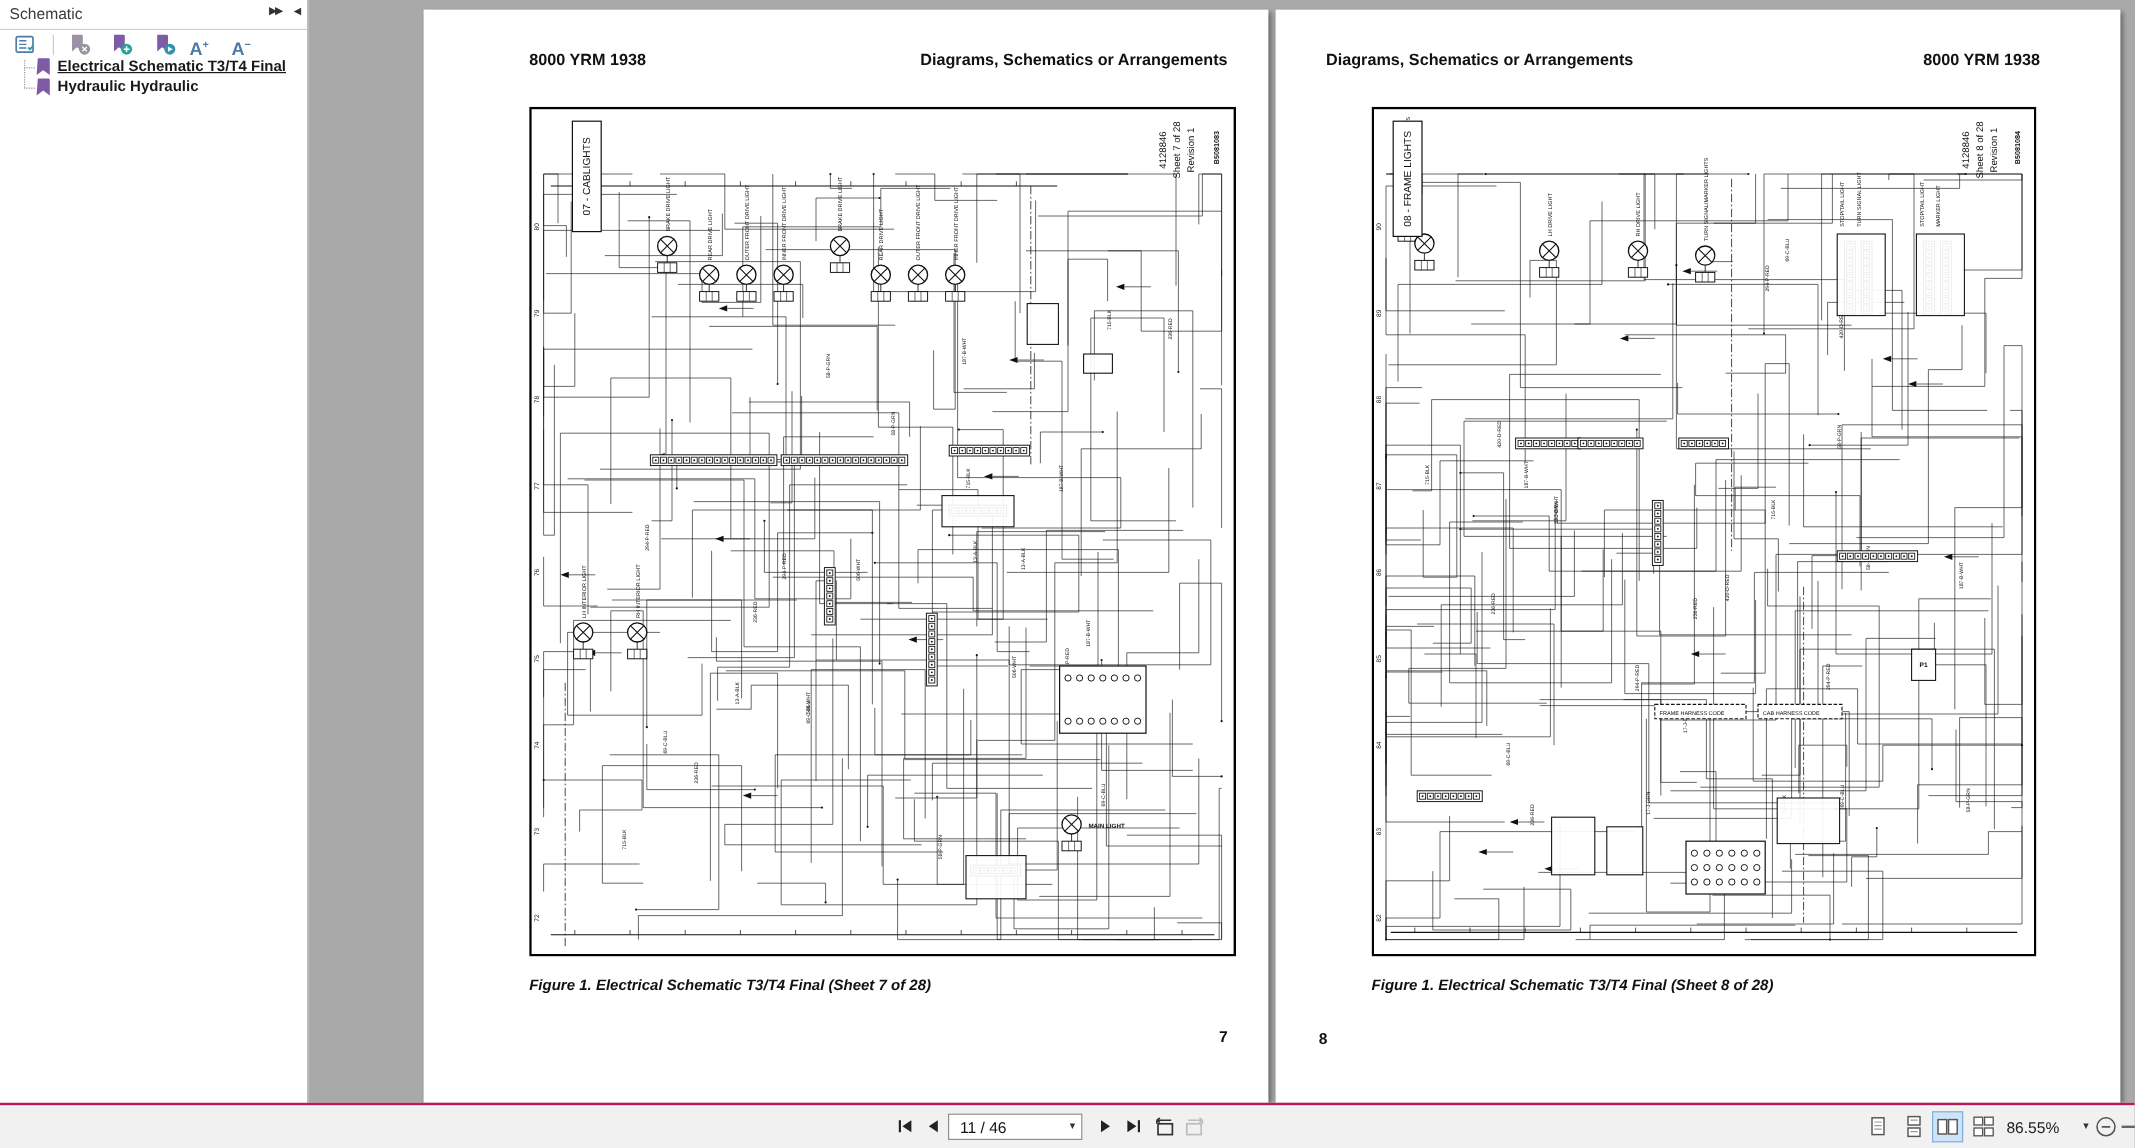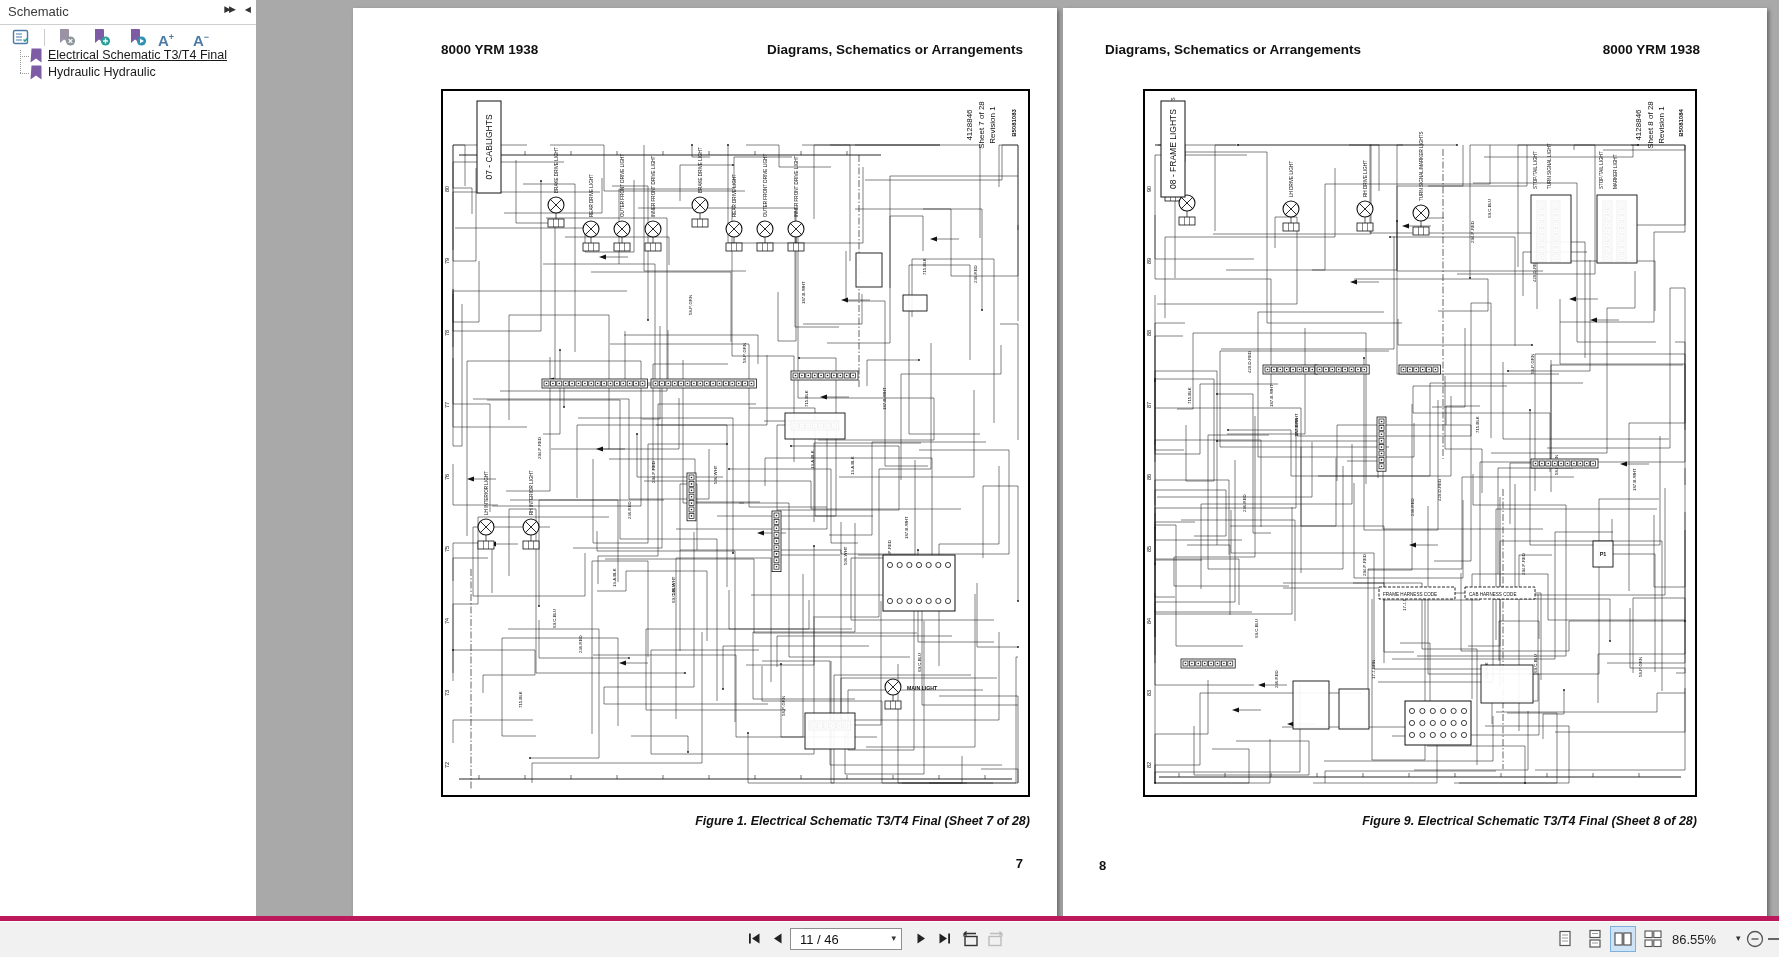--- a/index.html
+++ b/index.html
@@ -14,50 +14,50 @@
         box-shadow:2px 2px 4px rgba(0,0,0,.4);z-index:1;}
   .page-left{left:353px;} .page-right{left:1063px;}
   .hdr{position:absolute;top:34px;font-size:13.5px;font-weight:bold;color:#111;white-space:nowrap;}
   .page-left .hdr-l{left:88px;} .page-left .hdr-r{right:34px;}
   .page-right .hdr-l{left:42px;} .page-right .hdr-r{right:67px;}
   .schematic{position:absolute;top:81px;}
   .page-left  .schematic{left:88px;width:589px;height:708px;}
   .page-right .schematic{left:80px;width:554px;height:708px;}
   .schematic svg{display:block;width:100%;height:100%;}
   svg text{font-family:"Liberation Sans",sans-serif;}
-  .caption{position:absolute;top:806px;text-align:right;font-size:12.5px;font-weight:bold;font-style:italic;color:#111;}
+  .caption{position:absolute;top:806px;text-align:left;font-size:12.5px;font-weight:bold;font-style:italic;color:#111;}
   .page-left .caption{left:88px;width:589px;} .page-right .caption{left:80px;width:554px;}
   .pagenum{position:absolute;font-size:13px;font-weight:bold;color:#111;}
   .page-left .pagenum{right:34px;top:848px;} .page-right .pagenum{left:36px;top:850px;}
 
   
   .panel{position:absolute;left:0;top:0;width:256px;height:920px;background:#fff;
          border-right:1px solid #a8a8a8;z-index:2;}
   .panel-header{position:relative;height:24px;border-bottom:1px solid #cfcfcf;}
   .panel-title{position:absolute;left:8px;top:4px;font-size:13px;color:#3a3a3a;}
   .panel-chevrons{position:absolute;right:22px;top:4px;font-size:9px;letter-spacing:-2px;color:#333;cursor:pointer;}
   .panel-collapse{position:absolute;right:5px;top:5px;font-size:8px;color:#333;cursor:pointer;}
   .panel-toolbar{position:absolute;left:0;top:27px;height:22px;width:100%;}
   .ptb{position:absolute;top:1px;width:20px;height:20px;cursor:pointer;}
   .ptb svg{display:block;}
   .ptb-divider{position:absolute;left:44px;top:2px;width:1px;height:17px;background:#ccc;}
   .a-glyph{font-weight:bold;font-size:15px;color:var(--c_blue,#4d7ba8);line-height:18px;}
   .a-sign{font-size:9px;font-weight:bold;vertical-align:6px;letter-spacing:0;}
-  .tree{position:absolute;left:0;top:47px;width:100%;}
+  .tree{position:absolute;left:0;top:47px;width:100%;font-weight:bold;}
   .tree-row{position:relative;height:17px;cursor:pointer;}
   .tree-row .flag{position:absolute;left:30px;top:1px;}
   .tree-label{position:absolute;left:48px;top:1px;font-size:12.5px;color:#1a1a1a;white-space:nowrap;}
   .tree-row.selected .tree-label{text-decoration:underline;}
   .guide-v{position:absolute;left:20px;top:3px;height:23px;border-left:1px dotted #999;}
   .guide-h1{position:absolute;left:20px;top:9px;width:9px;border-top:1px dotted #999;}
   .guide-h2{position:absolute;left:20px;top:26px;width:9px;border-top:1px dotted #999;}
 
   
   .toolbar{position:absolute;left:0;bottom:0;width:100%;height:36px;background:#f1f1f1;
-           border-top:5px solid #be185d;box-shadow:inset 0 1px 0 #fdfdfd;z-index:3;}
+           border-top:2px solid #be185d;box-shadow:inset 0 1px 0 #fdfdfd;z-index:3;}
   .tbtn{position:absolute;top:6px;width:24px;height:24px;cursor:pointer;}
   .tbtn svg{display:block;margin:4px auto 0;}
   .pagebox{position:absolute;left:790px;top:7px;width:112px;height:22px;background:#fff;
            border:1px solid #8f8f8f;box-sizing:border-box;}
   .pagebox input{position:absolute;left:0;top:0;width:92px;height:20px;border:none;outline:none;
                  font-family:"Liberation Sans",sans-serif;font-size:13px;color:#111;padding:0 0 0 9px;background:transparent;}
   .pagebox .caret{position:absolute;right:5px;top:4px;font-size:9px;color:#333;cursor:pointer;}
   .vbtn{position:absolute;top:5px;width:26px;height:26px;cursor:pointer;border:1px solid transparent;box-sizing:border-box;}
   .vbtn svg{display:block;margin:2px auto 0;}
   .vbtn.active{background:var(--c_select,#cfe3f7);border-color:#7fb0dd;}
@@ -1033,21 +1033,21 @@
           <text x="8" y="172" font-size="5.5" fill="#111" text-anchor="middle" transform="rotate(-90 8 172)">89</text>
           <text x="8" y="244" font-size="5.5" fill="#111" text-anchor="middle" transform="rotate(-90 8 244)">88</text>
           <text x="8" y="316" font-size="5.5" fill="#111" text-anchor="middle" transform="rotate(-90 8 316)">87</text>
           <text x="8" y="388" font-size="5.5" fill="#111" text-anchor="middle" transform="rotate(-90 8 388)">86</text>
           <text x="8" y="460" font-size="5.5" fill="#111" text-anchor="middle" transform="rotate(-90 8 460)">85</text>
           <text x="8" y="532" font-size="5.5" fill="#111" text-anchor="middle" transform="rotate(-90 8 532)">84</text>
           <text x="8" y="604" font-size="5.5" fill="#111" text-anchor="middle" transform="rotate(-90 8 604)">83</text>
           <text x="8" y="676" font-size="5.5" fill="#111" text-anchor="middle" transform="rotate(-90 8 676)">82</text>
         </svg>
     </div>
-    <div class="caption">Figure 9. Electrical Schematic T3/T4 Final (Sheet 8 of 28)</div>
+    <div class="caption">Figure 1. Electrical Schematic T3/T4 Final (Sheet 8 of 28)</div>
     <div class="pagenum">8</div>
   </section>
 
 </div>
 
 <aside class="panel">
   <div class="panel-header">
     <span class="panel-title">Schematic</span>
     <span class="panel-chevrons">▶▶</span>
     <span class="panel-collapse">◀</span>

